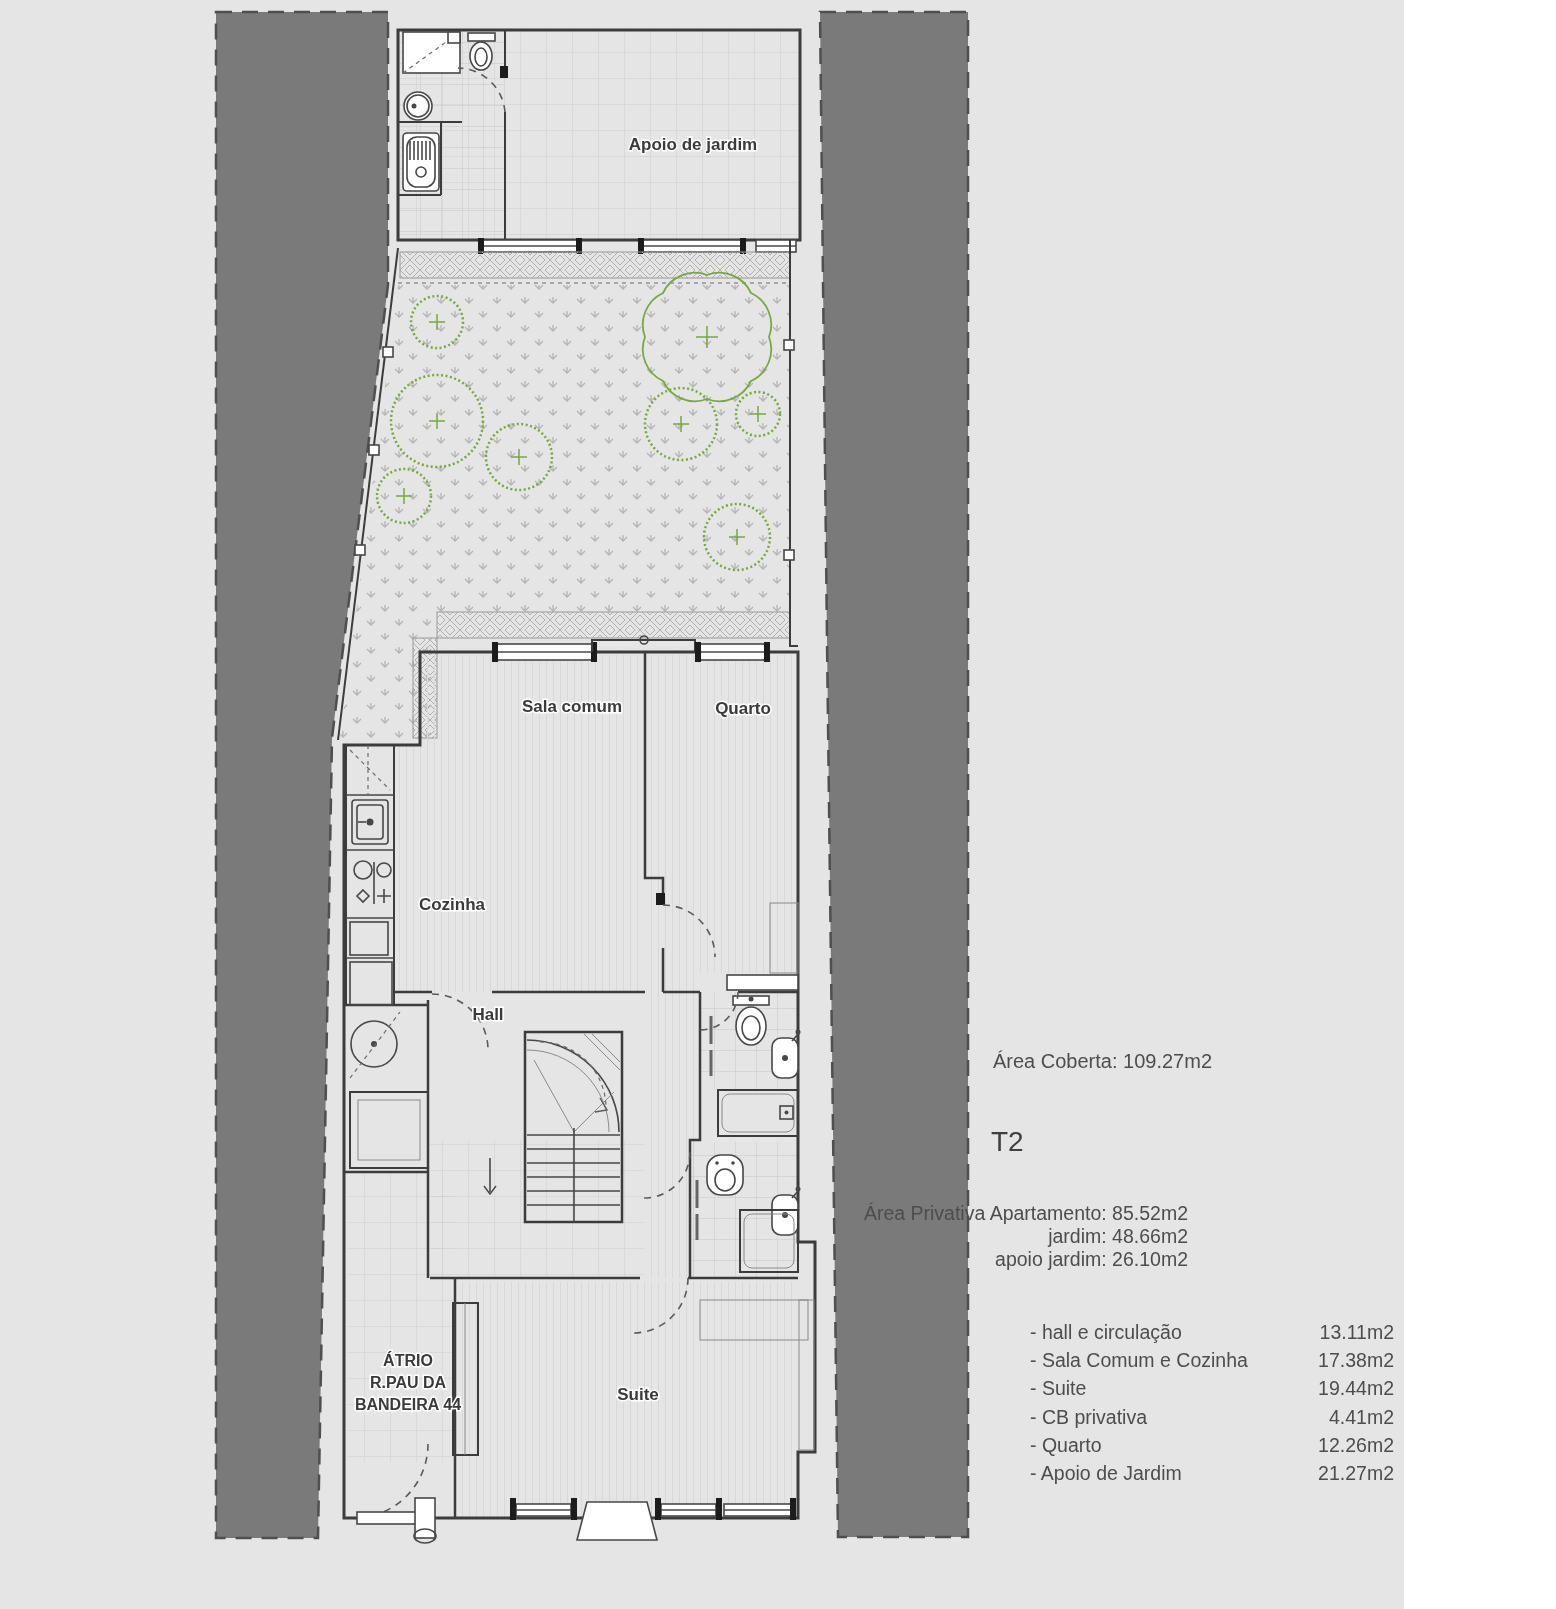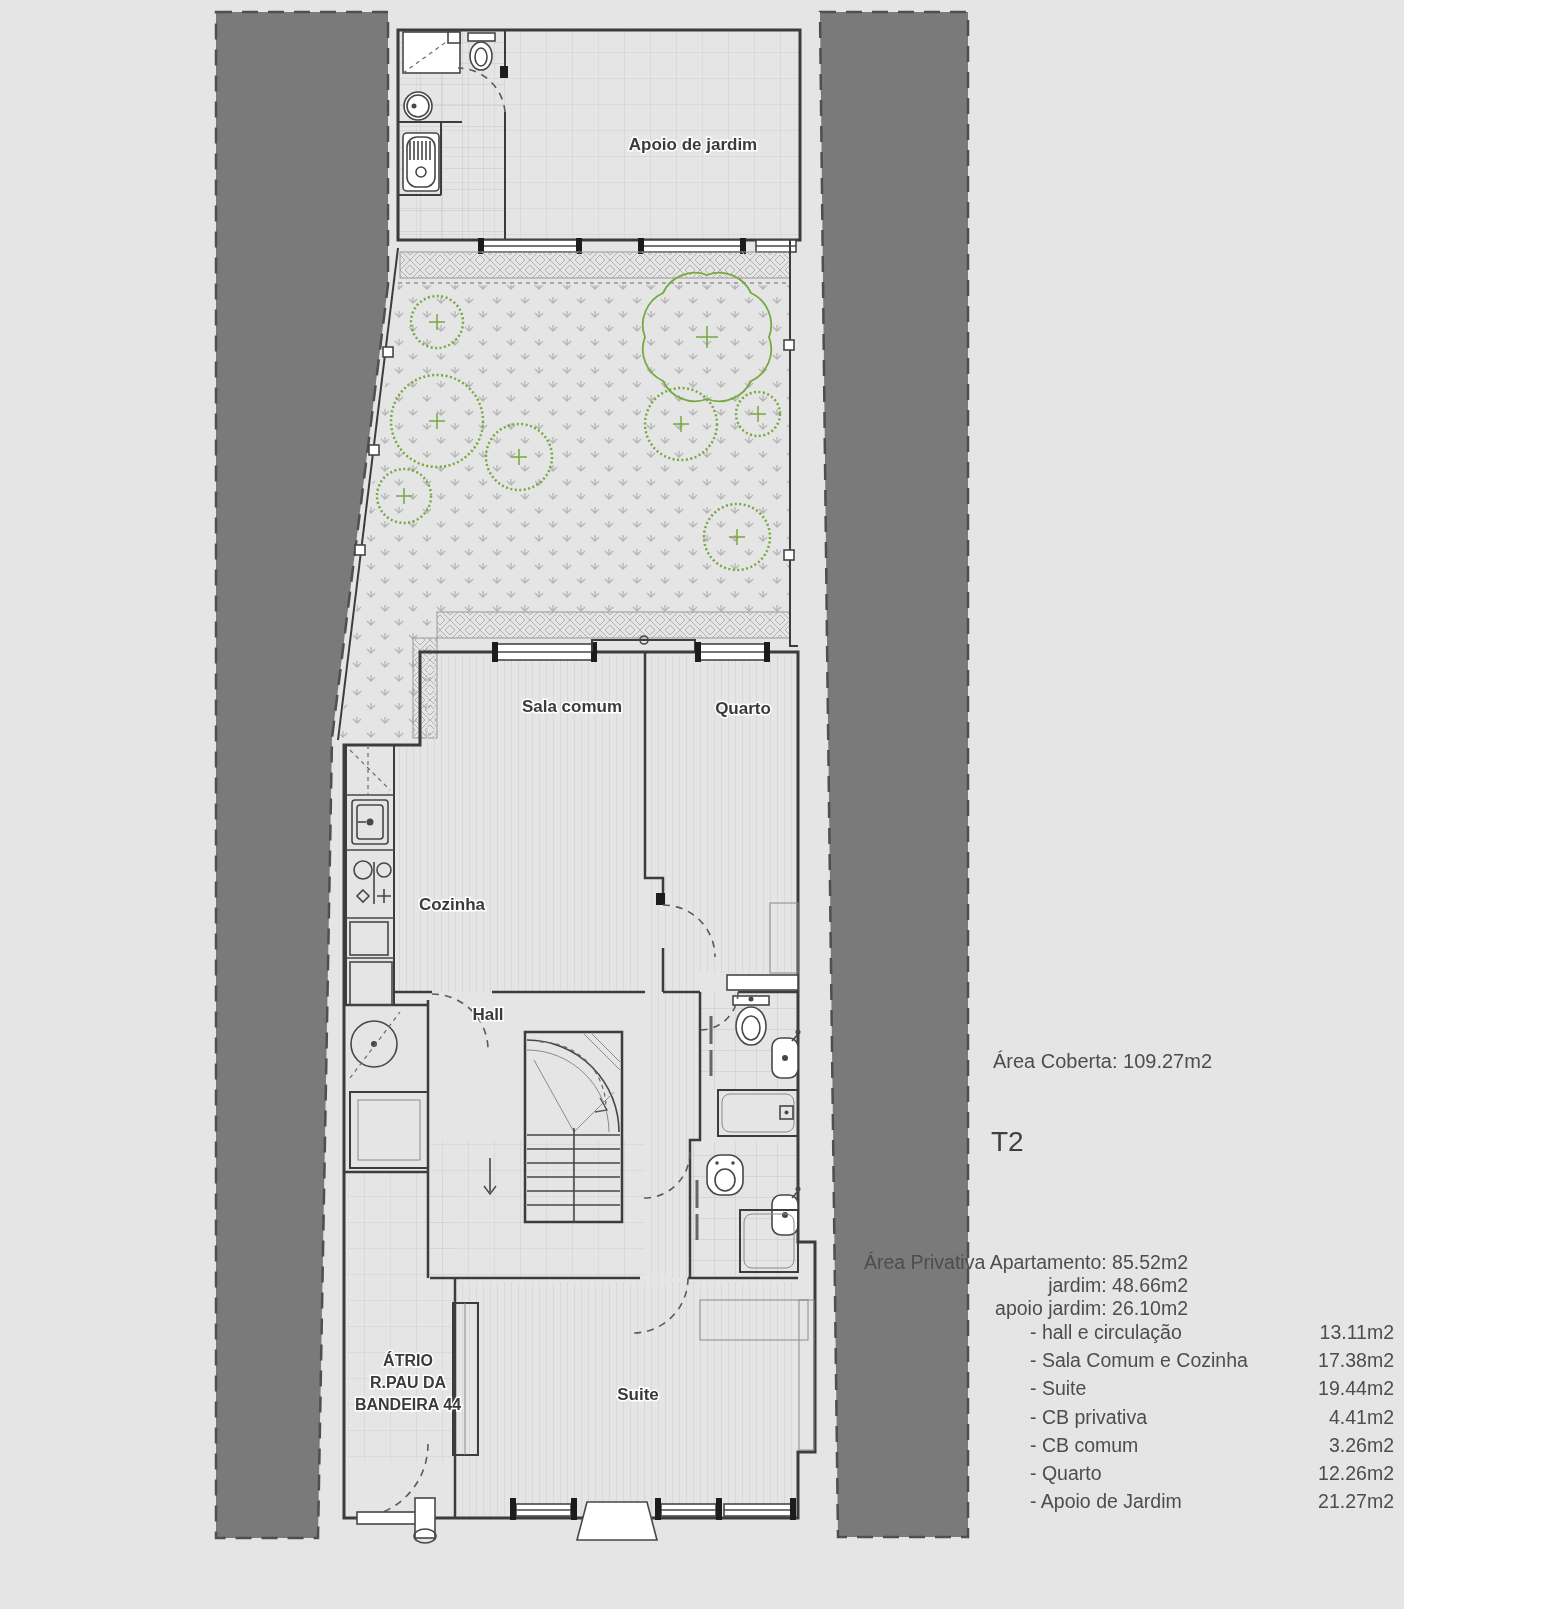--- a/index.html
+++ b/index.html
@@ -19,21 +19,21 @@
   .grey{fill:#7a7a7a;stroke:#4f4f4f;stroke-width:2.5;stroke-dasharray:16 10}
   .green{stroke:#76a93f;fill:none}
   .lbl{font:bold 17px "Liberation Sans",sans-serif;fill:#3a3a3a;text-anchor:middle;
        paint-order:stroke;stroke:#ffffff;stroke-width:3px;}
   .lbl-s{font:bold 16px "Liberation Sans",sans-serif;fill:#3a3a3a;text-anchor:middle;
        paint-order:stroke;stroke:#ffffff;stroke-width:3px;}
   
   .panel-line{position:absolute;color:#4d4d4d;}
   .area-coberta{left:993px;top:1050px;font-size:20px;}
   .t2{left:991px;top:1128px;font-size:28px;color:#3f3f3f;line-height:1;}
-  .private{position:absolute;right:216px;top:1251px;text-align:right;font-size:19.5px;
+  .private{position:absolute;right:216px;top:1202px;text-align:right;font-size:19.5px;
            line-height:23px;color:#4d4d4d;}
   .room-list{position:absolute;left:1030px;top:1318px;width:364px;font-size:19.5px;color:#4d4d4d;}
   .room-row{display:flex;justify-content:space-between;line-height:28.2px;}
   .piso{position:absolute;left:995px;top:1659px;font-size:16px;font-weight:bold;
         letter-spacing:0.5px;color:#2f2f2f;}
 </style>
 </head>
 <body>
 
 <div class="page">
@@ -367,24 +367,20 @@
   </div>
   <div class="room-row">
     <span>- Suite</span>
     <span>19.44m2</span>
   </div>
   <div class="room-row">
     <span>- CB privativa</span>
     <span>4.41m2</span>
   </div>
   <div class="room-row">
-    <span>- CB comum</span>
-    <span>3.26m2</span>
-  </div>
-  <div class="room-row">
     <span>- Quarto</span>
     <span>12.26m2</span>
   </div>
   <div class="room-row">
     <span>- Apoio de Jardim</span>
     <span>21.27m2</span>
   </div>
 </div>
 
 <div class="piso">PISO 0</div>

